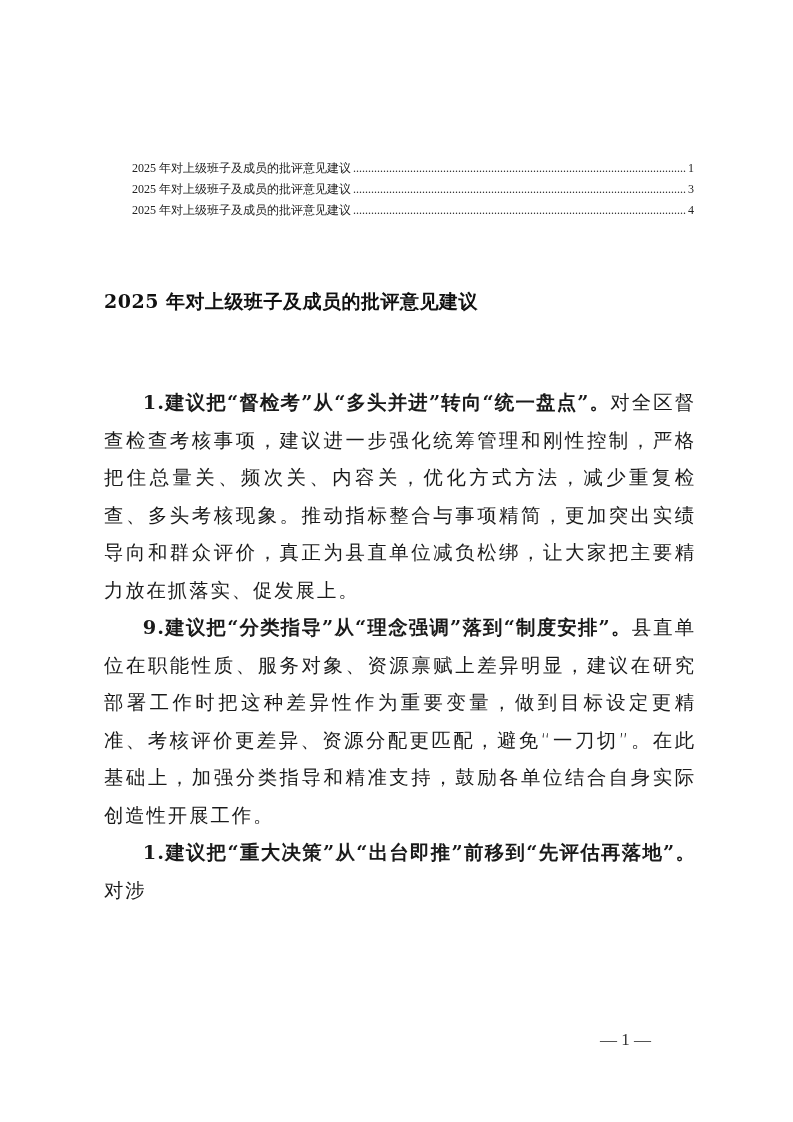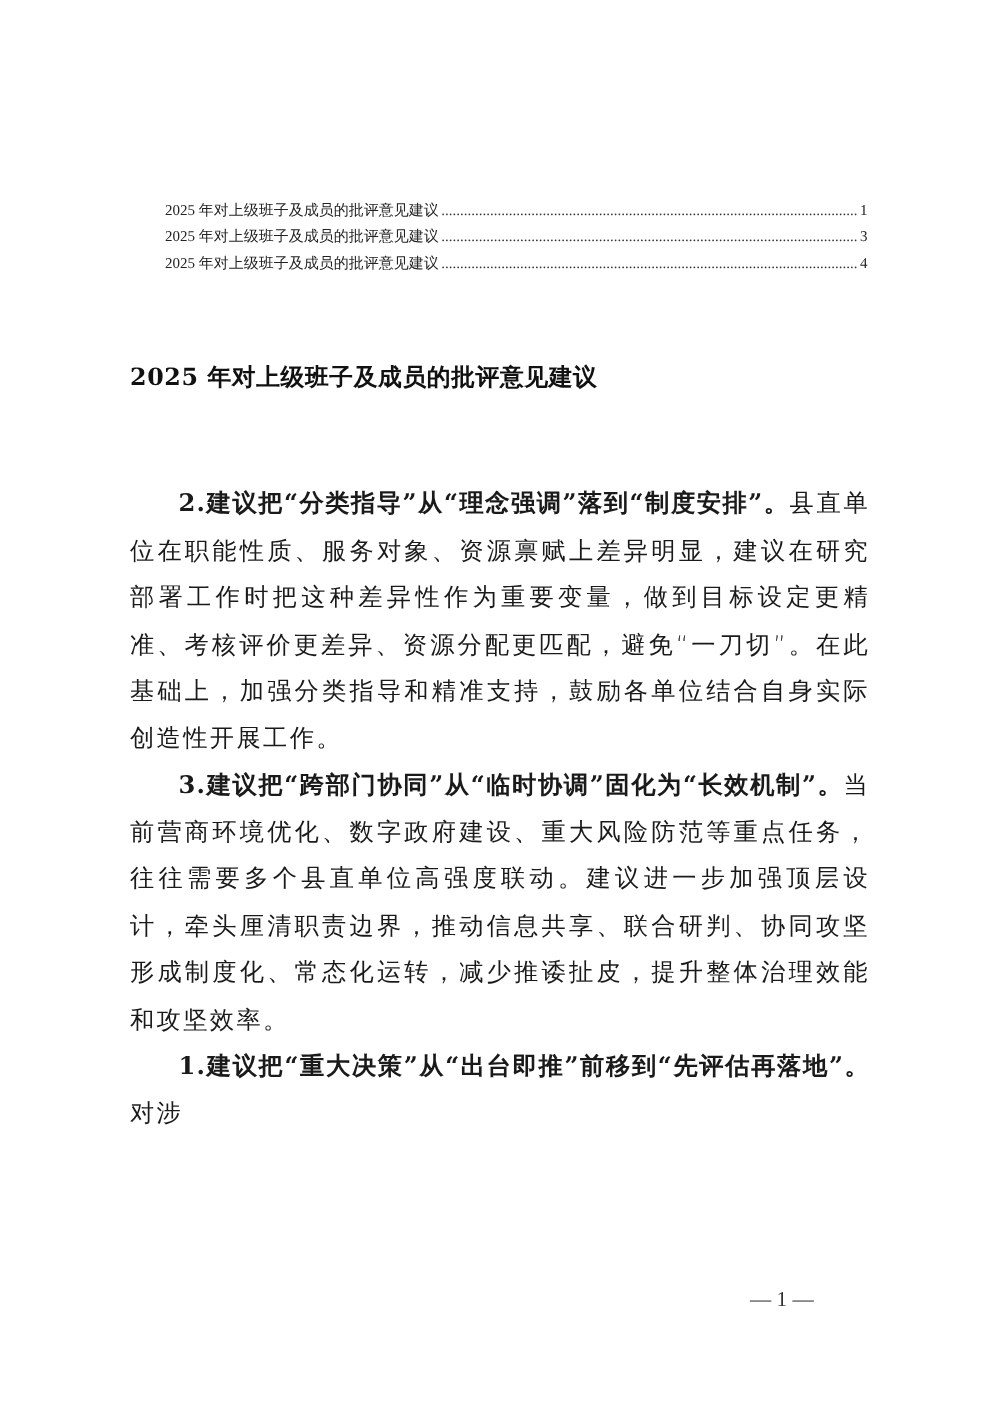--- a/index.html
+++ b/index.html
@@ -105,18 +105,18 @@
   <div class="toc-row">
     <span class="toc-title">2025 年对上级班子及成员的批评意见建议</span>
     <span class="toc-dots"></span>
     <span class="toc-page">4</span>
   </div>
 </div>
 
 <h1 class="doc-title" style="margin:0;">2025 年对上级班子及成员的批评意见建议</h1>
 
 <div class="body-text">
-  <p class="para"><span class="lead">2.建议把“分类指导”从“理念强调”落到“制度安排”。</span><span>县直单位在职能性质、服务对象、资源禀赋上差异明显，建议在研究部署工作时把这种差异性作为重要变量，做到目标设定更精准、考核评价更差异、资源分配更匹配，避免“一刀切”。在此基础上，加强分类指导和精准支持，鼓励各单位结合自身实际创造性开展工作。</span></p>
-  <p class="para"><span class="lead">3.建议把“跨部门协同”从“临时协调”固化为“长效机制”。</span><span>当前营商环境优化、数字政府建设、重大风险防范等重点任务，往往需要多个县直单位高强度联动。建议进一步加强顶层设计，牵头厘清职责边界，推动信息共享、联合研判、协同攻坚形成制度化、常态化运转，减少推诿扯皮，提升整体治理效能和攻坚效率。</span></p>
+  <p class="para"><span class="lead">1.建议把“督检考”从“多头并进”转向“统一盘点”。</span><span>对全区督查检查考核事项，建议进一步强化统筹管理和刚性控制，严格把住总量关、频次关、内容关，优化方式方法，减少重复检查、多头考核现象。推动指标整合与事项精简，更加突出实绩导向和群众评价，真正为县直单位减负松绑，让大家把主要精力放在抓落实、促发展上。</span></p>
+  <p class="para"><span class="lead">9.建议把“分类指导”从“理念强调”落到“制度安排”。</span><span>县直单位在职能性质、服务对象、资源禀赋上差异明显，建议在研究部署工作时把这种差异性作为重要变量，做到目标设定更精准、考核评价更差异、资源分配更匹配，避免“一刀切”。在此基础上，加强分类指导和精准支持，鼓励各单位结合自身实际创造性开展工作。</span></p>
   <p class="para"><span class="lead">1.建议把“重大决策”从“出台即推”前移到“先评估再落地”。</span><span>对涉</span></p>
 </div>
 
 <div class="page-number">— 1 —</div>
 
 </body></html>

